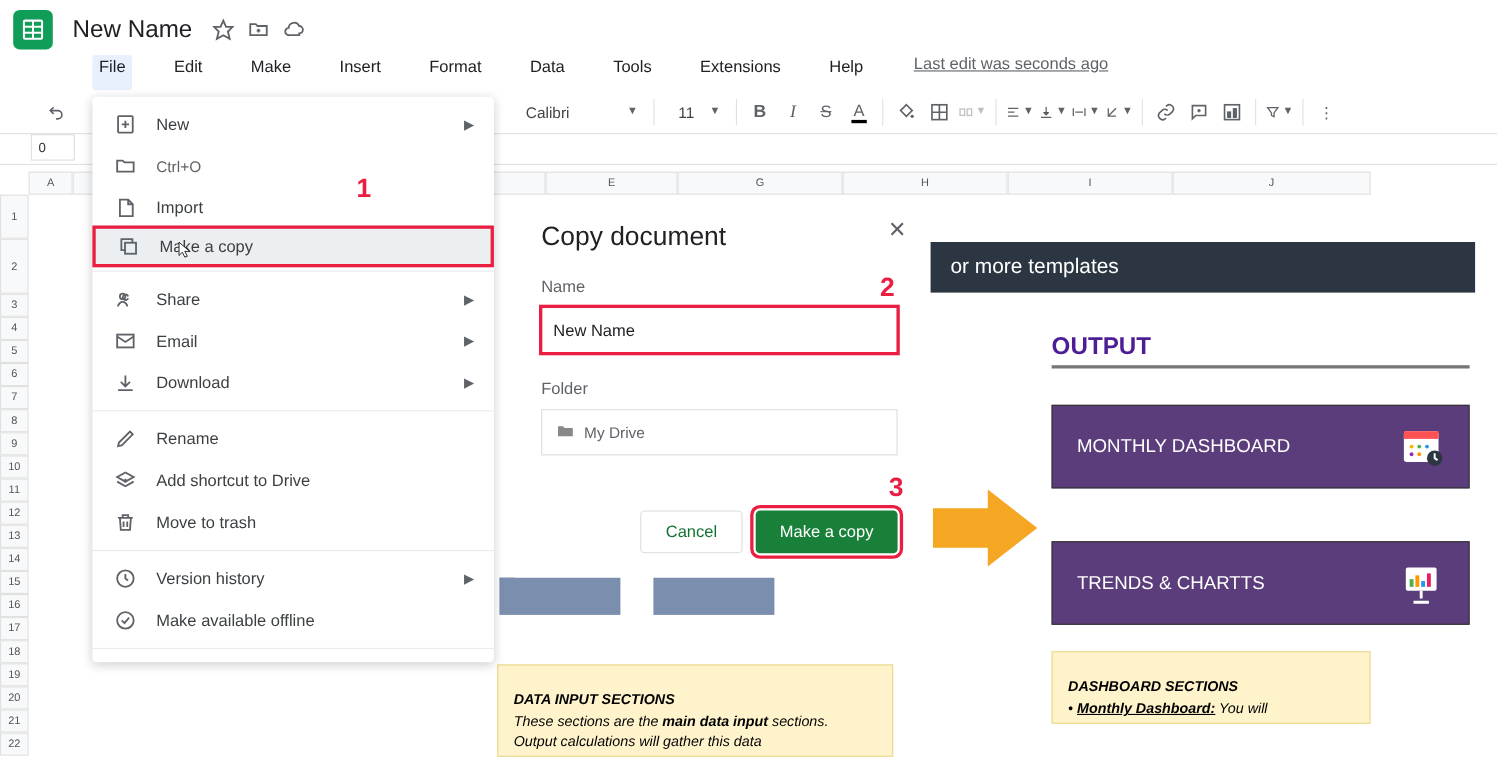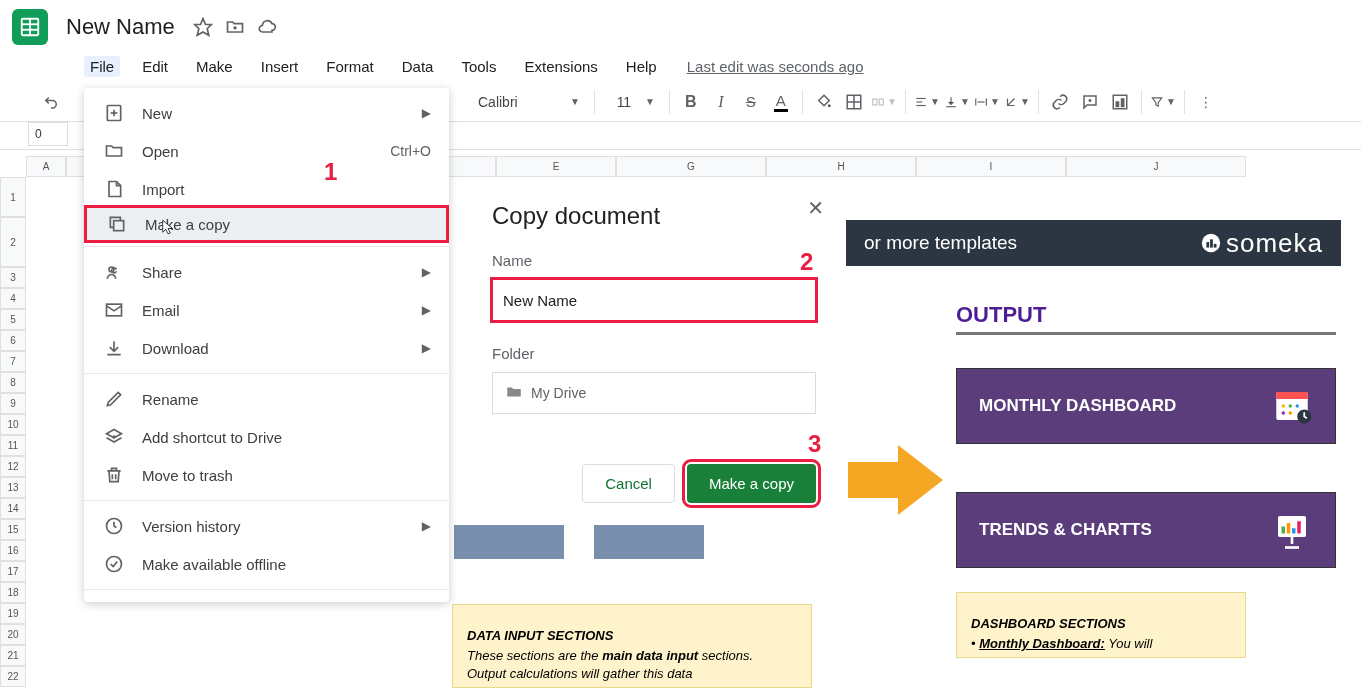--- a/index.html
+++ b/index.html
@@ -6,21 +6,21 @@
 body { background: #fff; width: 1361px; height: 694px; overflow: hidden; position: relative; }
 
 
 .header { display: flex; align-items: center; padding: 8px 12px 4px; height: 50px; }
 .logo { width: 36px; height: 36px; background: #0f9d58; border-radius: 6px; display: flex; align-items: center; justify-content: center; margin-right: 18px; }
 .logo svg { width: 22px; height: 22px; }
 .doc-title { font-size: 22px; color: #202124; margin-right: 12px; }
 .star-icon, .folder-icon, .cloud-icon { width: 20px; height: 20px; margin: 0 6px; color: #5f6368; }
 
 
-.menubar { display: flex; align-items: center; padding: 0 12px 0 84px; height: 32px; font-size: 15px; color: #202124; gap: 16px; }
+.menubar { display: flex; padding: 0 12px 0 84px; height: 32px; font-size: 15px; color: #202124; gap: 32px; }
 .menu-item { cursor: pointer; padding: 2px 6px; }
 .menu-item.active { background: #e8f0fe; border-radius: 3px; }
 .last-edit { text-decoration: underline; color: #5f6368; margin-left: 8px; }
 
 
 .toolbar { display: flex; align-items: center; height: 40px; padding: 0 38px 0 38px; border-bottom: 1px solid #e0e0e0; gap: 4px; font-size: 14px; color: #333; }
 .toolbar-btn { width: 26px; height: 26px; display: flex; align-items: center; justify-content: center; color: #5f6368; cursor: pointer; }
 .toolbar-sep { width: 1px; height: 24px; background: #e0e0e0; margin: 0 4px; }
 .toolbar-dropdown { display: flex; align-items: center; padding: 0 6px; height: 26px; cursor: pointer; color: #444; gap: 6px; }
 .chevron { font-size: 10px; color: #5f6368; }
@@ -54,21 +54,21 @@
 .dialog-folder { width: 100%; height: 42px; border: 1px solid #dadce0; display: flex; align-items: center; padding: 0 12px; font-size: 14px; color: #5f6368; margin-bottom: 50px; }
 .folder-ico { margin-right: 8px; }
 .dialog-actions { display: flex; justify-content: flex-end; gap: 12px; }
 .btn-cancel { background: #fff; border: 1px solid #dadce0; color: #137333; font-weight: 500; font-size: 15px; padding: 10px 22px; border-radius: 4px; cursor: pointer; }
 .btn-primary { background: #188038; border: none; color: #fff; font-weight: 500; font-size: 15px; padding: 10px 22px; border-radius: 4px; cursor: pointer; outline: 3px solid #e91e41; outline-offset: 2px; }
 
 
 .banner { position: absolute; top: 220px; left: 846px; right: 20px; height: 46px; background: #2b3642; color: #fff; display: flex; align-items: center; justify-content: space-between; padding: 0 18px; font-size: 19px; }
 .someka { font-family: Arial; font-weight: 300; letter-spacing: 1px; font-size: 26px; display:flex; align-items:center; gap:4px; }
 .output-title { position: absolute; top: 302px; left: 956px; font-size: 22px; font-weight: bold; color: #4c1d95; border-bottom: 3px solid #777; width: 380px; padding-bottom: 4px; }
-.purple-btn { position: absolute; left: 956px; width: 380px; height: 76px; background: #5a3d7a; border: 1px solid #333; color: #fff; display: flex; align-items: center; justify-content: space-between; padding: 0 22px; font-size: 17px; font-weight: bold; }
+.purple-btn { position: absolute; left: 956px; width: 380px; height: 76px; background: #5a3d7a; border: 1px solid #333; color: #fff; display: flex; align-items: center; justify-content: space-between; padding: 0 22px; font-size: 17px; font-weight: normal; }
 .purple-btn svg { width: 42px; height: 42px; }
 .arrow-big { position: absolute; top: 440px; left: 848px; }
 .blue-stub { position: absolute; top: 525px; width: 110px; height: 34px; background: #7a8fad; }
 .bs1 { left: 454px; } .bs2 { left: 594px; }
 .note-box { position: absolute; background: #fff3cc; padding: 23px 14px 4px; font-size: 13px; color: #000; border: 1px solid #e8d889; }
 .note-box .nb-title { font-weight: bold; font-style: italic; margin-bottom: 4px; }
 .note-box .nb-text { font-style: italic; line-height: 1.4; }
 .note-box .nb-text b { font-weight: bold; margin-top: 20px; }
 .note-box .nb-text u { text-decoration: underline; }
 .rule-line { position: absolute; left: 0; top: 149px; width: 100%; height: 1px; background: #e0e0e0; }
@@ -274,21 +274,20 @@
       </span>
     <span class="fm-text">New</span>
     <span class="fm-arrow">▶</span>
   </div>
   <div class="fm-item">
     <span class="fm-icon">
         <svg width="20" height="20" viewBox="0 0 24 24" fill="none" stroke="currentColor" stroke-width="2">
           <path d="M3 6h6l2 2h10v10H3z"></path>
         </svg>
       </span>
-    <span class="fm-text">Open</span>
     <span class="fm-shortcut">Ctrl+O</span>
   </div>
   <div class="fm-item">
     <span class="fm-icon">
         <svg width="20" height="20" viewBox="0 0 24 24" fill="none" stroke="currentColor" stroke-width="2">
           <path d="M6 3h9l5 5v13H6z"></path>
           <path d="M15 3v5h5"></path>
         </svg>
       </span>
     <span class="fm-text">Import</span>
@@ -404,29 +403,20 @@
     <span>My Drive</span>
   </div>
   <div class="dialog-actions">
     <button class="btn-cancel">Cancel</button>
     <button class="btn-primary">Make a copy</button>
   </div>
 </div>
 
 <div class="banner">
   <span>or more templates</span>
-  <span class="someka">
-      <svg width="22" height="22" viewBox="0 0 24 24">
-        <circle cx="12" cy="12" r="10" fill="#fff"></circle>
-        <rect x="7" y="11" width="3" height="6" fill="#2b3642"></rect>
-        <rect x="11" y="8" width="3" height="9" fill="#2b3642"></rect>
-        <rect x="15" y="13" width="3" height="4" fill="#2b3642"></rect>
-      </svg>
-      <span>someka</span>
-    </span>
 </div>
 <div class="output-title">OUTPUT</div>
 
 <div class="purple-btn" style="top:368px">
   <span>MONTHLY DASHBOARD</span>
   <svg viewBox="0 0 48 48">
       <rect x="6" y="8" width="36" height="32" rx="3" fill="#fff"></rect>
       <rect x="6" y="8" width="36" height="8" fill="#ff5252"></rect>
       <circle cx="14" cy="24" r="2" fill="#ffb300"></circle>
       <circle cx="22" cy="24" r="2" fill="#4caf50"></circle>

